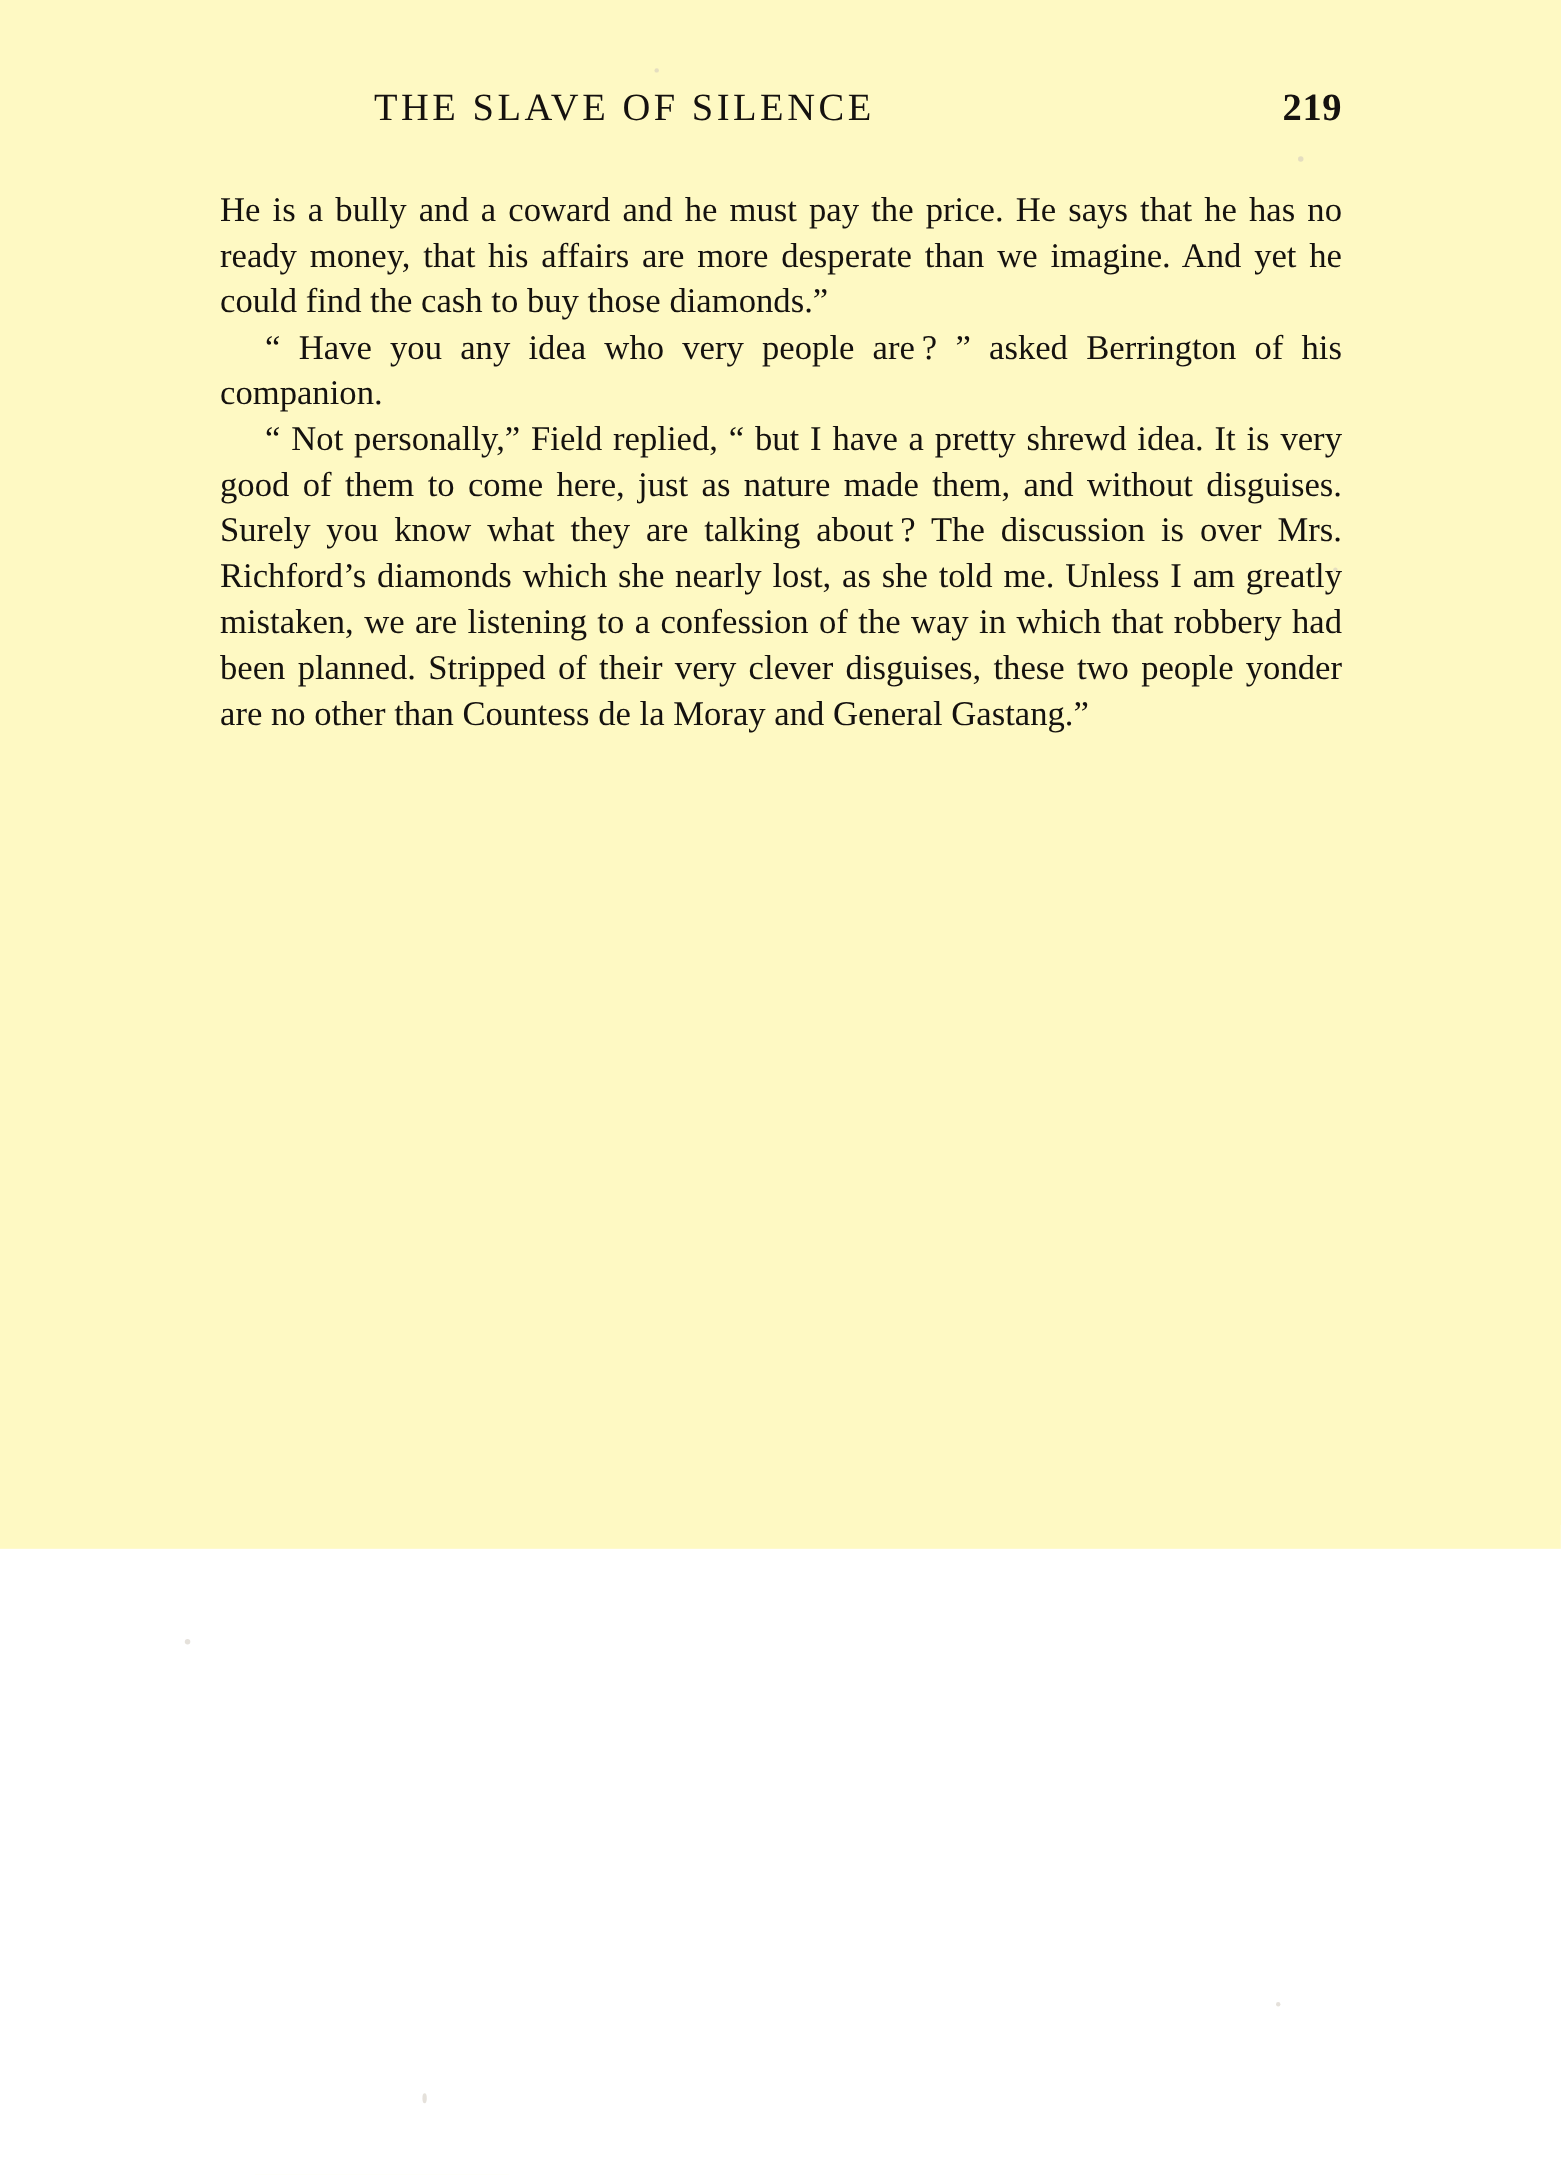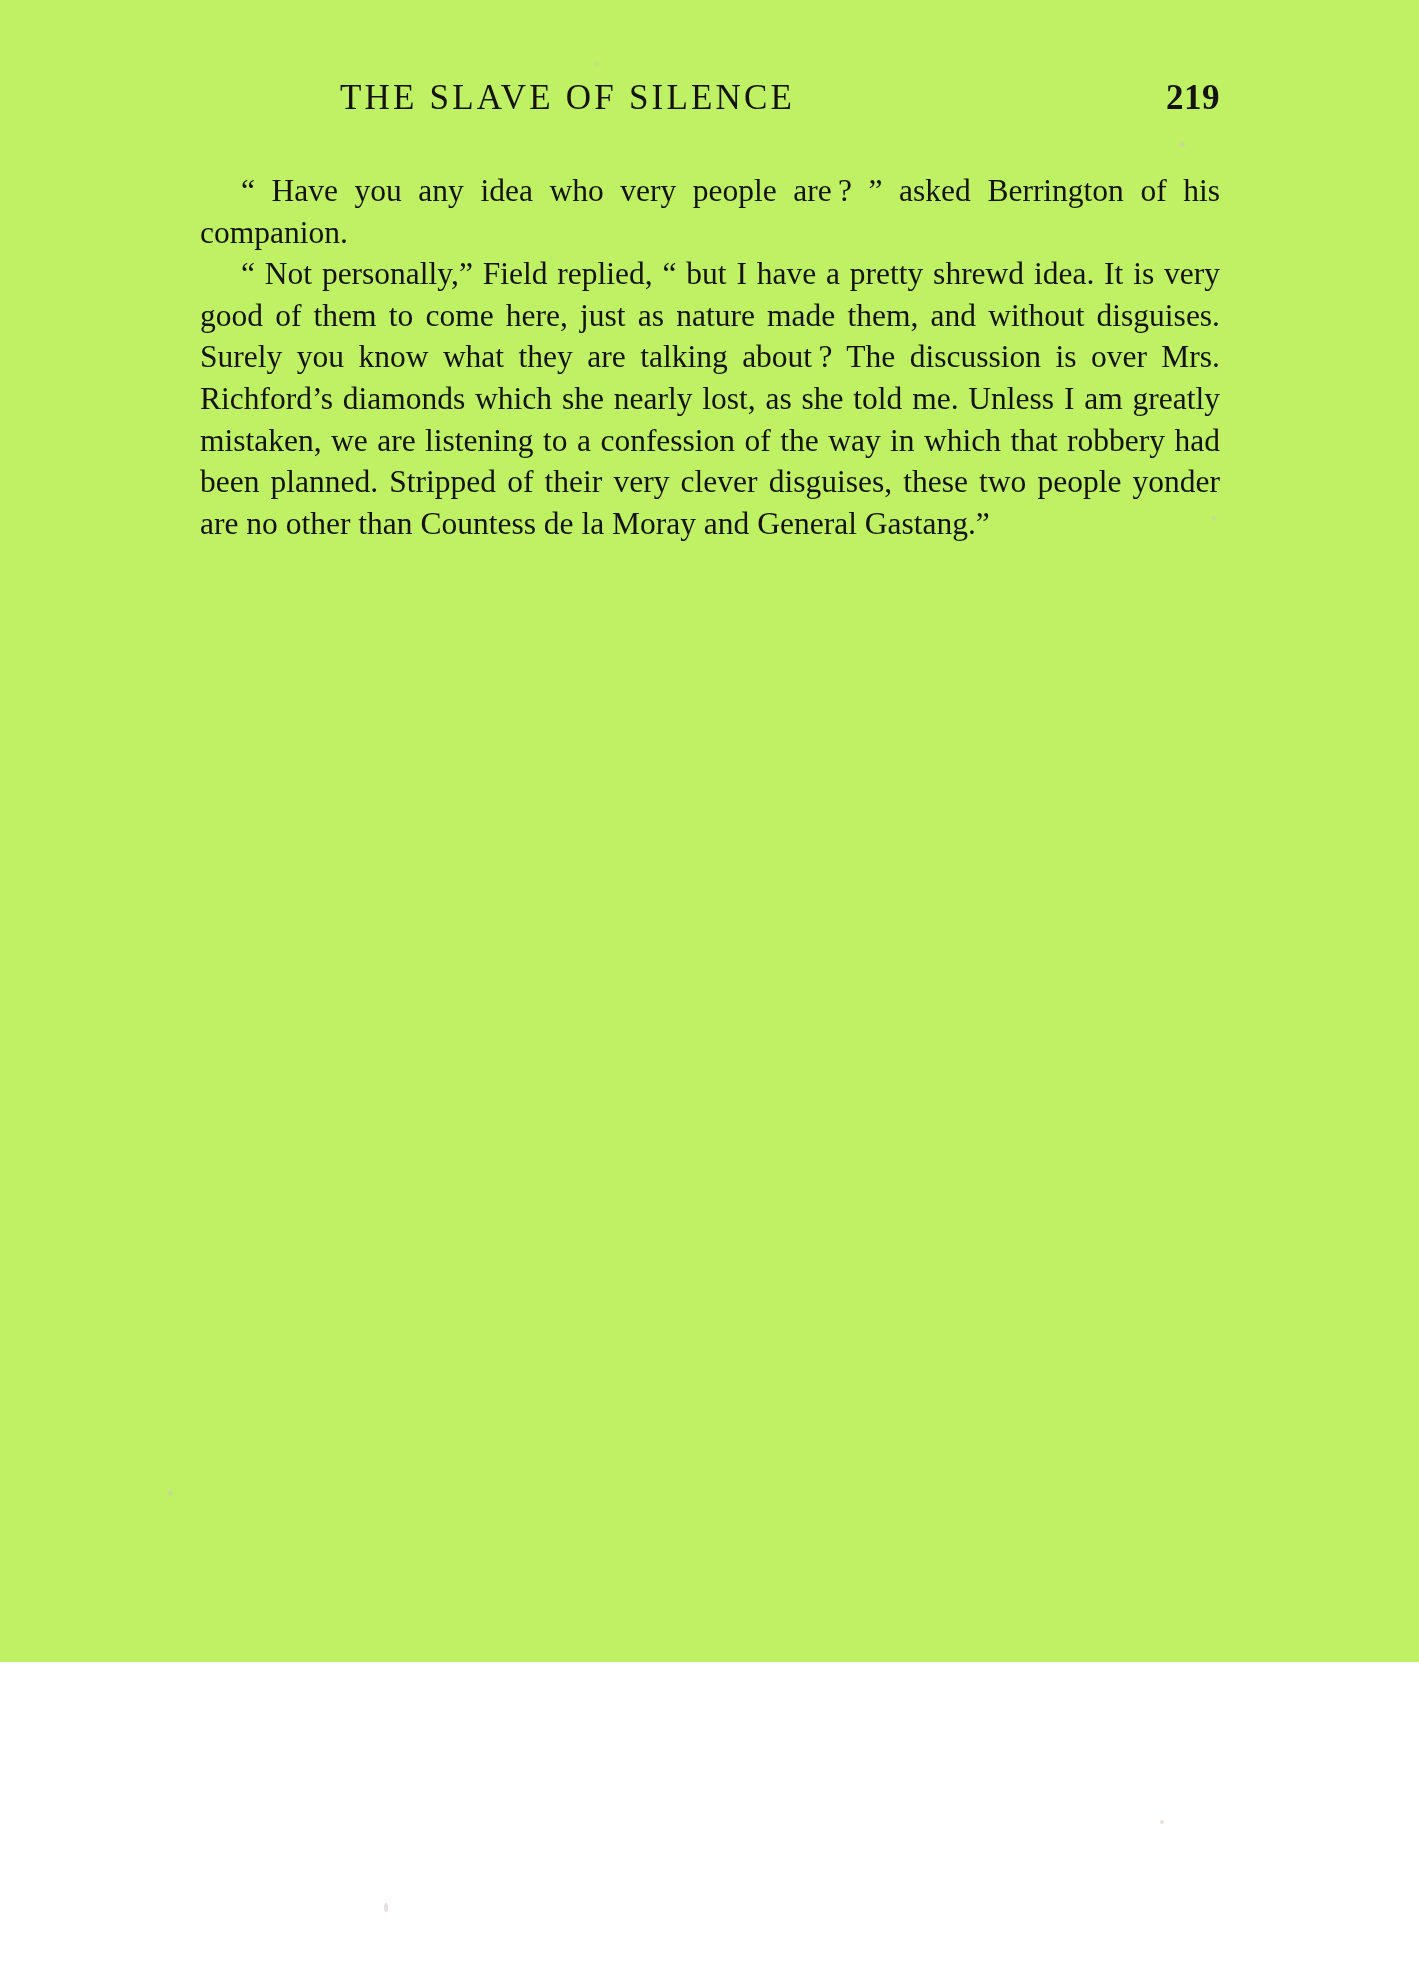--- a/index.html
+++ b/index.html
@@ -12,22 +12,22 @@
     height: 1977px;
     font-family: "Liberation Serif", serif;
     color: #15120f;
     position: relative;
     overflow: hidden;
   }
   .page {
     position: absolute;
     left: 0; top: 0;
     width: 1419px;
-    height: 1662px;
-    background: #bef264;
+    height: 1408px;
+    background: #fef9c3;
   }
   .page-inner {
     position: absolute;
     left: 200px;
     top: 78px;
     width: 1020px;
   }
   .running-head {
     display: flex;
     align-items: baseline;
@@ -83,18 +83,19 @@
   <div class="fleck" style="left:384px;  top:1903px;width:4px; height:9px;"></div>
 
   <div class="page-inner">
 
     <div class="running-head">
       <div class="running-title">THE SLAVE OF SILENCE</div>
       <div class="folio">219</div>
     </div>
 
     <div class="body-text">
+      <p class="noindent">He is a bully and a coward and he must pay the price. He says that he has no ready money, that his affairs are more desperate than we imagine.  And yet he could find the cash to buy those diamonds.”</p>
       <p>“ Have you any idea who very people are ? ” asked Berrington of his companion.</p>
       <p>“ Not personally,” Field replied, “ but I have a pretty shrewd idea.   It is very good of them to come here, just as nature made them, and without disguises. Surely you know what they are talking about ?   The discussion is over Mrs. Richford’s diamonds which she nearly lost, as she told me.   Unless I am greatly mistaken, we are listening to a confession of the way in which that robbery had been planned.   Stripped of their very clever disguises, these two people yonder are no other than Countess de la Moray and General Gastang.”</p>
     </div>
 
   </div>
 </div>
 
 </body></html>

